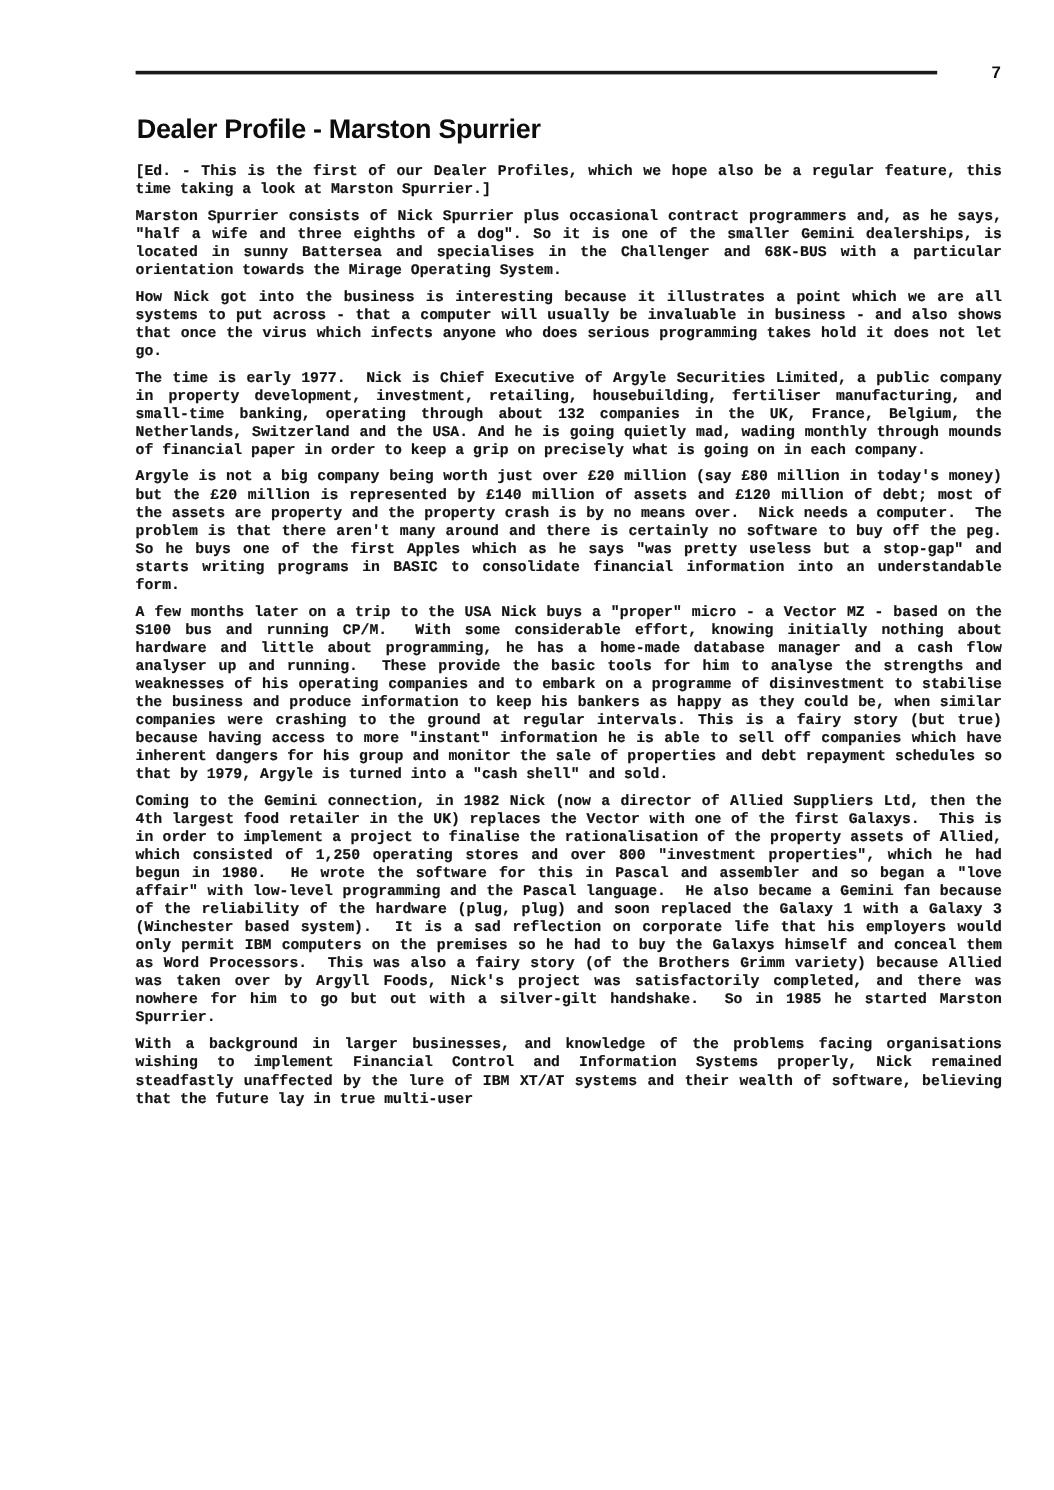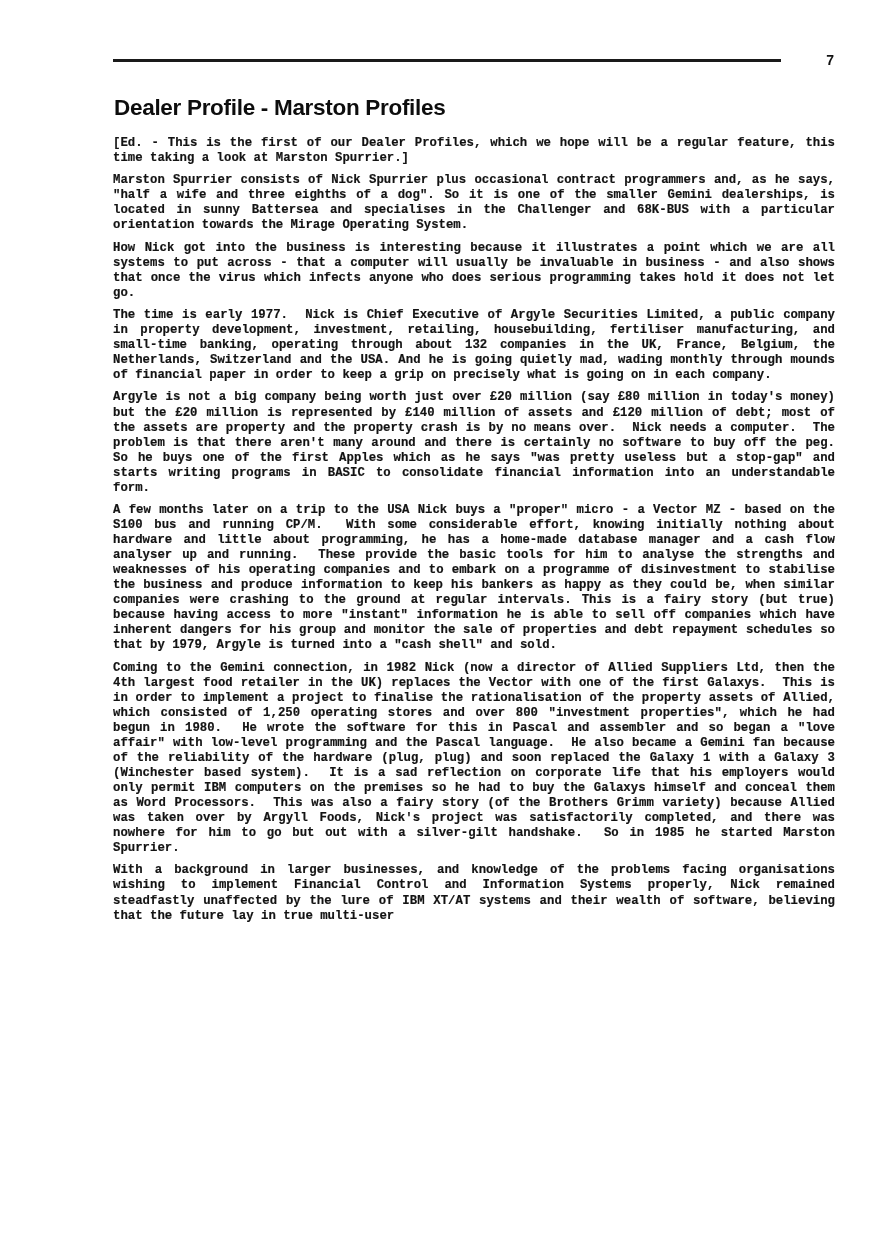--- a/index.html
+++ b/index.html
@@ -90,24 +90,24 @@
 </head>
 <body>
 
 <div class="page">
 
   <div class="header-band">
     <div class="header-rule"></div>
     <div class="folio">7</div>
   </div>
 
-  <h1 class="article-title">Dealer Profile - Marston Profiles</h1>
+  <h1 class="article-title">Dealer Profile - Marston Spurrier</h1>
 
   <div class="body-col">
-    <p class="para">[Ed. - This is the first of our Dealer Profiles, which we hope will be a regular feature, this time taking a look at Marston Spurrier.]</p>
+    <p class="para">[Ed. - This is the first of our Dealer Profiles, which we hope also be a regular feature, this time taking a look at Marston Spurrier.]</p>
     <p class="para">Marston Spurrier consists of Nick Spurrier plus occasional contract programmers and, as he says, "half a wife and three eighths of a dog". So it is one of the smaller Gemini dealerships, is located in sunny Battersea and specialises in the Challenger and 68K-BUS with a particular orientation towards the Mirage Operating System.</p>
     <p class="para">How Nick got into the business is interesting because it illustrates a point which we are all systems to put across - that a computer will usually be invaluable in business - and also shows that once the virus which infects anyone who does serious programming takes hold it does not let go.</p>
     <p class="para">The time is early 1977.  Nick is Chief Executive of Argyle Securities Limited, a public company in property development, investment, retailing, housebuilding, fertiliser manufacturing, and small-time banking, operating through about 132 companies in the UK, France, Belgium, the Netherlands, Switzerland and the USA. And he is going quietly mad, wading monthly through mounds of financial paper in order to keep a grip on precisely what is going on in each company.</p>
     <p class="para">Argyle is not a big company being worth just over £20 million (say £80 million in today's money) but the £20 million is represented by £140 million of assets and £120 million of debt; most of the assets are property and the property crash is by no means over.  Nick needs a computer.  The problem is that there aren't many around and there is certainly no software to buy off the peg.  So he buys one of the first Apples which as he says "was pretty useless but a stop-gap" and starts writing programs in BASIC to consolidate financial information into an understandable form.</p>
     <p class="para">A few months later on a trip to the USA Nick buys a "proper" micro - a Vector MZ - based on the S100 bus and running CP/M.  With some considerable effort, knowing initially nothing about hardware and little about programming, he has a home-made database manager and a cash flow analyser up and running.  These provide the basic tools for him to analyse the strengths and weaknesses of his operating companies and to embark on a programme of disinvestment to stabilise the business and produce information to keep his bankers as happy as they could be, when similar companies were crashing to the ground at regular intervals. This is a fairy story (but true) because having access to more "instant" information he is able to sell off companies which have inherent dangers for his group and monitor the sale of properties and debt repayment schedules so that by 1979, Argyle is turned into a "cash shell" and sold.</p>
     <p class="para">Coming to the Gemini connection, in 1982 Nick (now a director of Allied Suppliers Ltd, then the 4th largest food retailer in the UK) replaces the Vector with one of the first Galaxys.  This is in order to implement a project to finalise the rationalisation of the property assets of Allied, which consisted of 1,250 operating stores and over 800 "investment properties", which he had begun in 1980.  He wrote the software for this in Pascal and assembler and so began a "love affair" with low-level programming and the Pascal language.  He also became a Gemini fan because of the reliability of the hardware (plug, plug) and soon replaced the Galaxy 1 with a Galaxy 3 (Winchester based system).  It is a sad reflection on corporate life that his employers would only permit IBM computers on the premises so he had to buy the Galaxys himself and conceal them as Word Processors.  This was also a fairy story (of the Brothers Grimm variety) because Allied was taken over by Argyll Foods, Nick's project was satisfactorily completed, and there was nowhere for him to go but out with a silver-gilt handshake.  So in 1985 he started Marston Spurrier.</p>
     <p class="para">With a background in larger businesses, and knowledge of the problems facing organisations wishing to implement Financial Control and Information Systems properly, Nick remained steadfastly unaffected by the lure of IBM XT/AT systems and their wealth of software, believing that the future lay in true multi-user</p>
   </div>
 
 </div>

